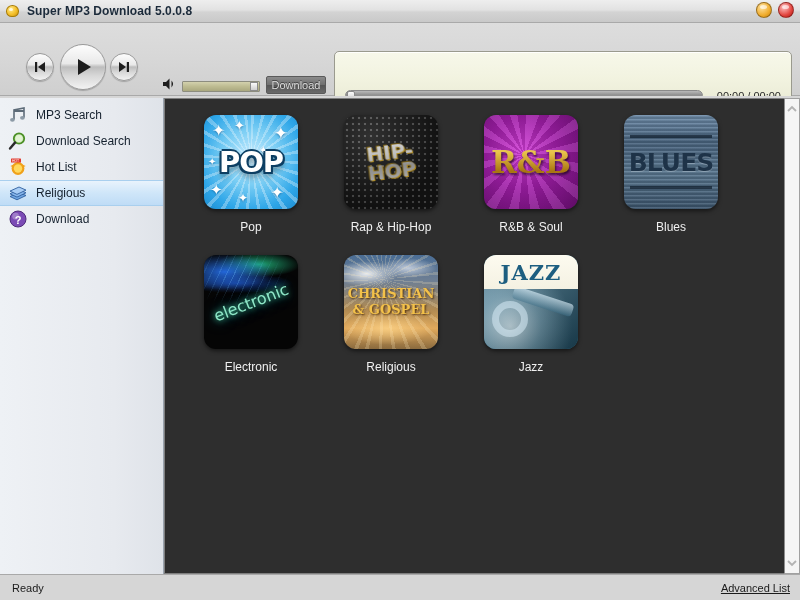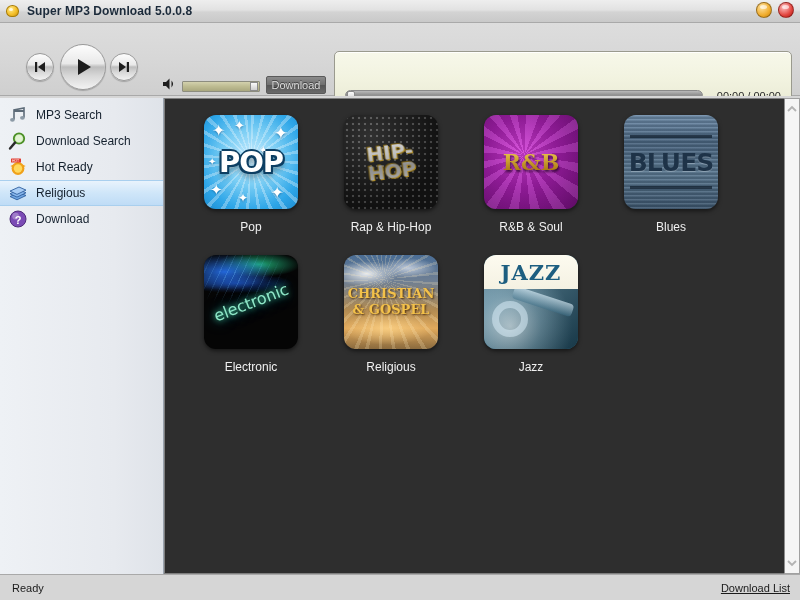--- a/index.html
+++ b/index.html
@@ -324,21 +324,21 @@
   .art-rnb .swirl {
     position: absolute; inset: -20%;
     background: repeating-conic-gradient(from 10deg at 45% 45%,
       rgba(255,255,255,0.10) 0deg 10deg, rgba(0,0,0,0.12) 10deg 22deg);
   }
   .art-rnb .word {
     position: absolute; inset: 0;
     display: flex; align-items: center; justify-content: center;
     font-family: "DejaVu Serif", serif;
     font-weight: bold;
-    font-size: 22px;
+    font-size: 31px;
     background: linear-gradient(to bottom, #fff3b0 0%, #e8c24a 40%, #a87510 60%, #f2d770 100%);
     -webkit-background-clip: text;
     background-clip: text;
     color: transparent;
     filter: drop-shadow(1px 2px 1px rgba(0,0,0,0.6));
   }
 
   .art-blues {
     background: linear-gradient(to bottom, #6d8ba8 0%, #49647f 30%, #5a7891 60%, #3c556d 100%);
   }
@@ -606,21 +606,21 @@
               <circle cx="10" cy="11.5" r="6.4"></circle>
               <polygon points="10,2.6 11.6,6 8.4,6"></polygon>
               <polygon points="2.4,9 5.6,7.6 5.6,10.8"></polygon>
               <polygon points="17.6,9 14.4,7.6 14.4,10.8"></polygon>
             </g>
             <circle cx="10" cy="11.5" r="4.2" fill="#ffd95e"></circle>
             <rect x="3" y="1.5" width="10" height="4" fill="#e23a2e" rx="0.6"></rect>
             <text x="4" y="4.8" font-size="3.4" fill="#fff" font-family="sans-serif">HOT</text>
           </svg>
         </span>
-        <span>Hot Ready</span>
+        <span>Hot List</span>
       </div>
 
       <div class="side-item selected">
         <span class="side-icon">
           <svg width="20" height="20" viewBox="0 0 20 20">
             <polygon points="2,13.5 9,16.8 18,12.5 11,9.4" fill="#6ea4e0" stroke="#2f5f9e" stroke-width="0.9"></polygon>
             <polygon points="2,10.8 9,14.1 18,9.8 11,6.7" fill="#89b9ee" stroke="#2f5f9e" stroke-width="0.9"></polygon>
             <polygon points="2,8.1 9,11.4 18,7.1 11,4" fill="#a8cdf5" stroke="#2f5f9e" stroke-width="0.9"></polygon>
           </svg>
         </span>
@@ -728,16 +728,16 @@
       </svg>
       <svg class="sb-arrow" viewBox="0 0 14 14">
         <polyline points="3,5 7,9 11,5" fill="none" stroke="#b3b3b3" stroke-width="1.8"></polyline>
       </svg>
     </div>
 
   </div>
 
   <div id="statusbar">
     <span>Ready</span>
-    <span id="download-list-link">Download List</span>
+    <span id="download-list-link">Advanced List</span>
   </div>
 
 </div>
 
 </body></html>

